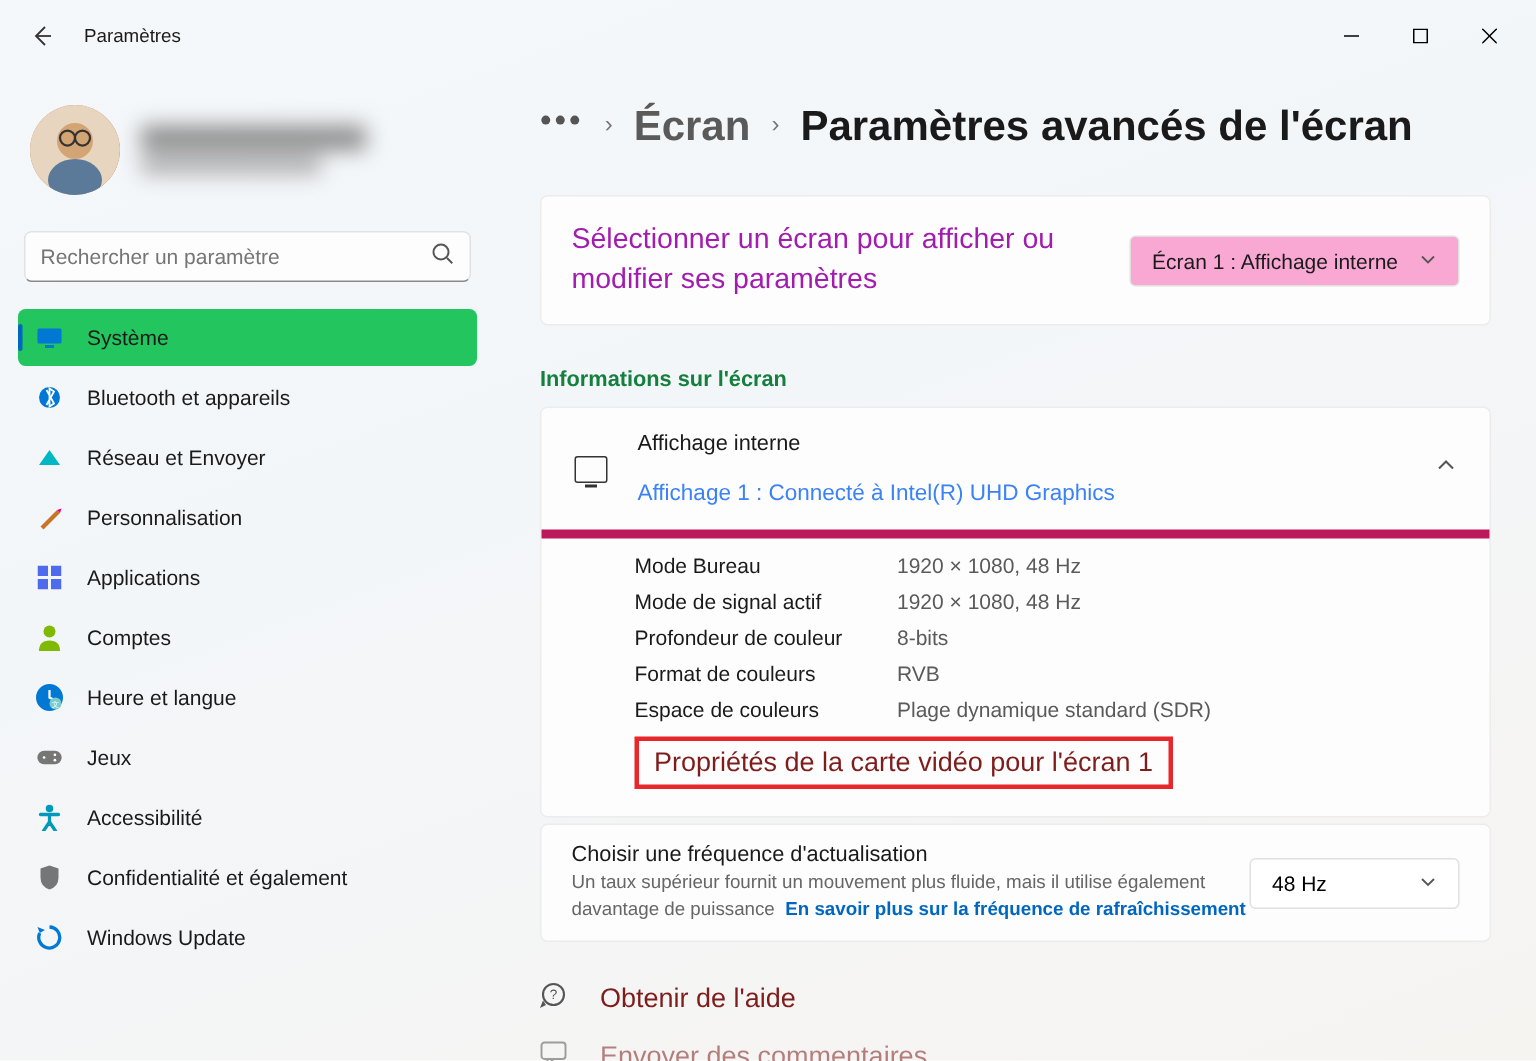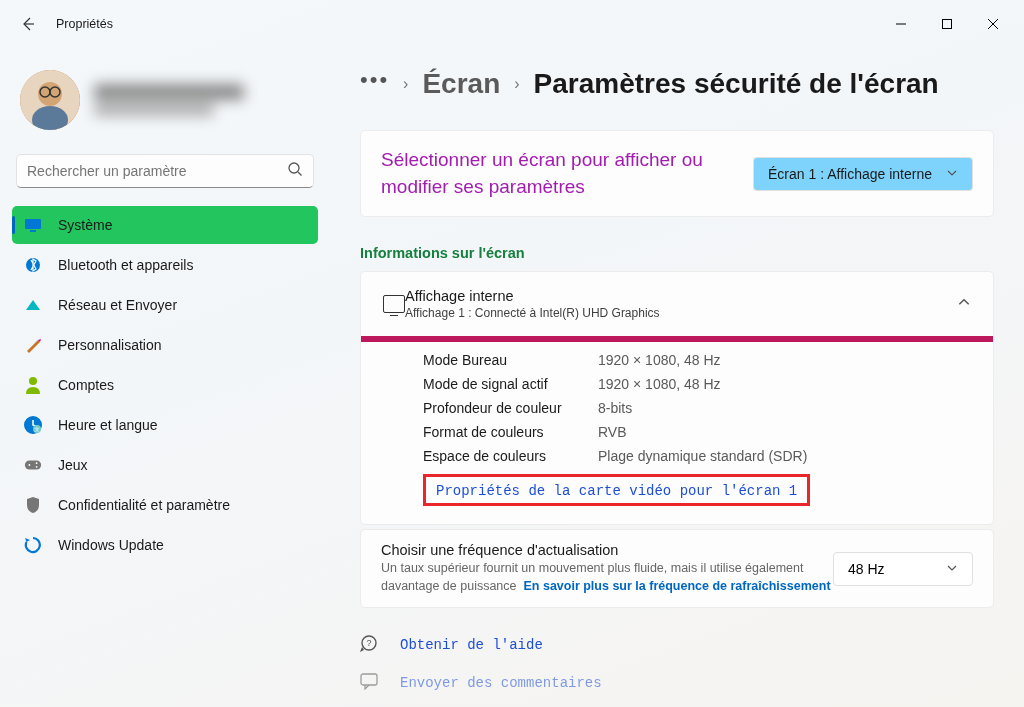--- a/index.html
+++ b/index.html
@@ -35,38 +35,38 @@
 .main { flex: 1; padding: 8px 30px 0 30px; overflow-y: auto; }
 .breadcrumb { display: flex; align-items: center; gap: 14px; height: 56px; margin-bottom: 18px; }
 .breadcrumb .dots { font-size: 22px; color: #555; letter-spacing: 2px; cursor: pointer; padding-bottom: 8px; }
 .breadcrumb .chev { color: #777; font-size: 16px; }
 .breadcrumb .bc-link { font-size: 28px; font-weight: 600; color: #5a5a5a; cursor: pointer; }
 .breadcrumb .bc-current { font-size: 28px; font-weight: 600; color: #1a1a1a; }
 
 .card { background: #fdfdfd; border: 1px solid #ececec; border-radius: 5px; }
 .selector-card { display: flex; align-items: center; padding: 16px 20px; gap: 20px; margin-bottom: 28px; }
 .selector-text { font-size: 19px; color: #a21caf; flex: 1; line-height: 1.4; }
-.dropdown { display: flex; align-items: center; gap: 14px; border: 1px solid #e0e0e0; border-radius: 4px; padding: 8px 14px; font-size: 14px; background: #7dd3fc; cursor: pointer; }
+.dropdown { display: flex; align-items: center; gap: 14px; border: 1px solid #e0e0e0; border-radius: 4px; padding: 8px 14px; font-size: 14px; background: #f9a8d4; cursor: pointer; }
 .dropdown .dd-label { color: #1a1a1a; }
 
 .section-title { font-size: 14.5px; font-weight: 600; color: #15803d; margin-bottom: 10px; }
 
 .info-card { margin-bottom: 4px; }
-.info-header { display: flex; align-items: center; padding: 16px 22px; cursor: pointer; }
+.info-header { display: flex; align-items: center; padding: 16px 22px; gap: 20px; cursor: pointer; }
 .info-header .disp-ico { width: 22px; height: 18px; border: 1.5px solid #333; border-radius: 2px; position: relative; }
 .info-header .disp-ico::after { content:""; position:absolute; bottom:-4px; left:6px; right:6px; height:1.5px; background:#333; }
 .info-header .hdr-txt { flex: 1; }
 .info-header .hdr-title { font-size: 14.5px; color: #1a1a1a; }
-.info-header .hdr-sub { font-size: 12px; color: #404040; margin-top: 2px; }
+.info-header .hdr-sub { font-size: 15px; color: #3b82f6; margin-top: 16px; }
 
 .info-body { padding: 6px 22px 18px 62px; border-top: 6px solid #be185d; }
 .info-row { display: flex; align-items: center; padding: 4px 0; }
 .info-row .k { width: 175px; font-size: 14px; color: #1a1a1a; }
 .info-row .v { font-size: 14px; color: #5a5a5a; }
-.link { color: #1d4ed8; font-size: 14px; cursor: pointer; font-family: Liberation Mono, monospace; }
+.link { color: #7f1d1d; font-size: 18px; cursor: pointer; }
 .redbox { border: 3px solid #e8262c; padding: 4px 10px; display: inline-block; margin-top: 6px; }
 
 .refresh-card { display: flex; align-items: center; padding: 12px 20px; margin-top: 4px; }
 .refresh-text { flex: 1; }
 .refresh-text .rt-title { font-size: 14.5px; color: #1a1a1a; margin-bottom: 2px; }
 .refresh-text .rt-sub { font-size: 12.5px; color: #666; line-height: 1.4; }
 .refresh-text .rt-sub .lk { color: #0067c0; font-weight: 600; cursor: pointer; }
 .hz-dd { display: flex; align-items: center; justify-content: space-between; border: 1px solid #e0e0e0; border-radius: 4px; padding: 8px 14px; font-size: 14px; background: #fff; width: 140px; cursor: pointer; }
 
 .help-links { margin-top: 26px; display: flex; flex-direction: column; gap: 16px; }
@@ -76,21 +76,21 @@
 </head>
 <body>
 
 <div class="titlebar">
   <div class="back">
     <svg width="16" height="16" viewBox="0 0 16 16">
         <path d="M10 2 L4 8 L10 14" stroke="#333" stroke-width="1.2" fill="none"></path>
         <line x1="4" y1="8" x2="14" y2="8" stroke="#333" stroke-width="1.2"></line>
       </svg>
   </div>
-  <div class="title">Propriétés</div>
+  <div class="title">Paramètres</div>
   <div class="window-controls">
     <div>
         <svg width="10" height="10">
           <line x1="0" y1="5" x2="10" y2="5" stroke="#000" stroke-width="1"></line>
         </svg>
       </div>
     <div>
         <svg width="10" height="10">
           <rect x="0.5" y="0.5" width="9" height="9" stroke="#000" stroke-width="1" fill="none"></rect>
         </svg>
@@ -163,20 +163,31 @@
           <span class="ico">
             <svg width="18" height="18" viewBox="0 0 18 18">
               <path d="M3 15 L14 4 L16 6 L5 17 Z" fill="#c7752b"></path>
               <path d="M14 4 L16 6 L17 3 Z" fill="#e3008c"></path>
             </svg>
           </span>
           <span class="label">Personnalisation</span>
         </div>
         <div class="nav-item">
           <span class="ico">
+            <svg width="16" height="16" viewBox="0 0 16 16">
+              <rect x="0" y="0" width="7" height="7" fill="#4f6bed"></rect>
+              <rect x="9" y="0" width="7" height="7" fill="#4f6bed"></rect>
+              <rect x="0" y="9" width="7" height="7" fill="#4f6bed"></rect>
+              <rect x="9" y="9" width="7" height="7" fill="#4f6bed"></rect>
+            </svg>
+          </span>
+          <span class="label">Applications</span>
+        </div>
+        <div class="nav-item">
+          <span class="ico">
             <svg width="16" height="18" viewBox="0 0 16 18">
               <circle cx="8" cy="5" r="4" fill="#7fba00"></circle>
               <path d="M1 18 Q1 11 8 11 Q15 11 15 18 Z" fill="#7fba00"></path>
             </svg>
           </span>
           <span class="label">Comptes</span>
         </div>
         <div class="nav-item">
           <span class="ico">
             <svg width="18" height="18" viewBox="0 0 18 18">
@@ -195,45 +206,54 @@
               <rect x="1" y="2" width="18" height="10" rx="5" fill="#767676"></rect>
               <circle cx="6" cy="7" r="1" fill="#fff"></circle>
               <circle cx="14" cy="5" r="1" fill="#fff"></circle>
               <circle cx="14" cy="9" r="1" fill="#fff"></circle>
             </svg>
           </span>
           <span class="label">Jeux</span>
         </div>
         <div class="nav-item">
           <span class="ico">
+            <svg width="16" height="18" viewBox="0 0 16 18">
+              <circle cx="8" cy="3" r="2.5" fill="#0099bc"></circle>
+              <path d="M2 7 L14 7 M8 7 L8 12 M8 12 L4 18 M8 12 L12 18" stroke="#0099bc" stroke-width="2.2" fill="none" stroke-linecap="round"></path>
+            </svg>
+          </span>
+          <span class="label">Accessibilité</span>
+        </div>
+        <div class="nav-item">
+          <span class="ico">
             <svg width="14" height="18" viewBox="0 0 14 18">
               <path d="M7 1 L13 3 L13 9 Q13 15 7 17 Q1 15 1 9 L1 3 Z" fill="#767676"></path>
             </svg>
           </span>
-          <span class="label">Confidentialité et paramètre</span>
+          <span class="label">Confidentialité et également</span>
         </div>
         <div class="nav-item">
           <span class="ico">
             <svg width="18" height="18" viewBox="0 0 18 18">
               <path d="M9 2 A7 7 0 1 1 2.5 6" stroke="#0078d4" stroke-width="2.2" fill="none"></path>
               <path d="M1 2 L2.5 6 L6 4 Z" fill="#0078d4"></path>
             </svg>
           </span>
           <span class="label">Windows Update</span>
         </div>
       </div>
   </div>
 
   <div class="main">
     <div class="breadcrumb">
       <span class="dots">•••</span>
       <span class="chev">›</span>
       <span class="bc-link">Écran</span>
       <span class="chev">›</span>
-      <span class="bc-current">Paramètres sécurité de l'écran</span>
+      <span class="bc-current">Paramètres avancés de l'écran</span>
     </div>
 
     <div class="card selector-card">
       <div class="selector-text">Sélectionner un écran pour afficher ou modifier ses paramètres</div>
       <div class="dropdown">
         <span class="dd-label">Écran 1 : Affichage interne</span>
         <span><svg width="12" height="12" viewBox="0 0 12 12">
               <path d="M2 4 L6 8 L10 4" stroke="#555" stroke-width="1.2" fill="none"></path>
             </svg></span>
       </div>

